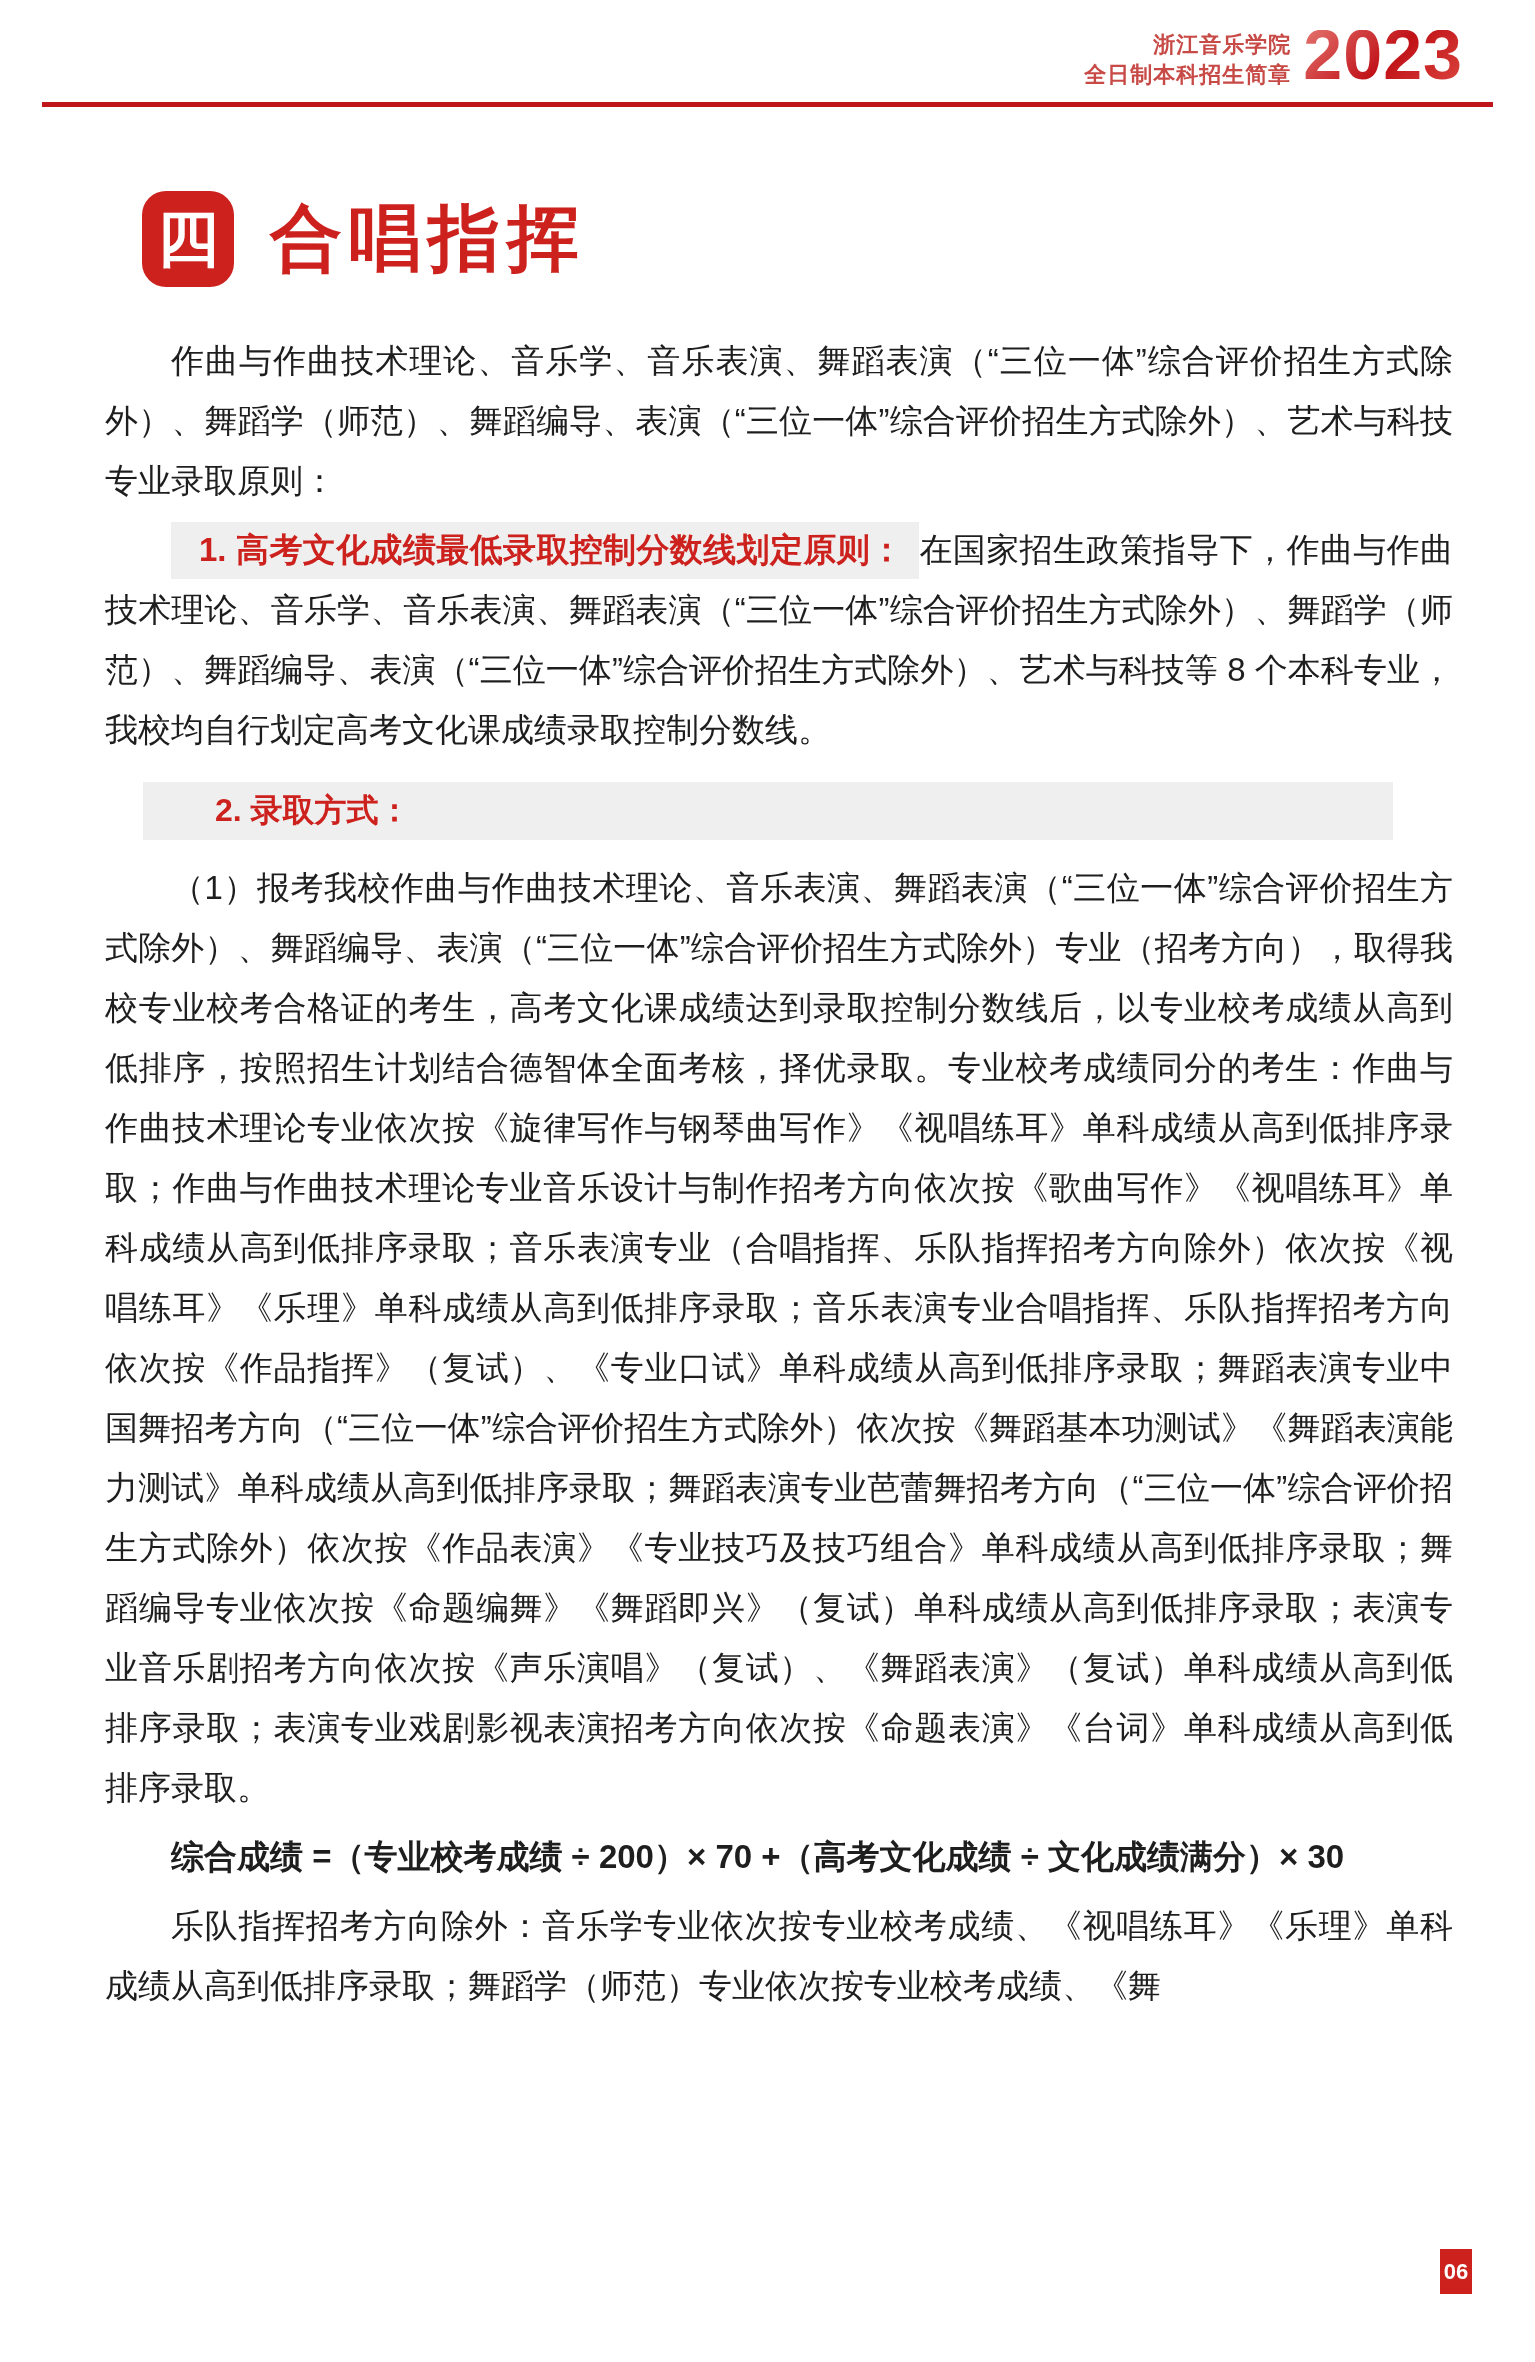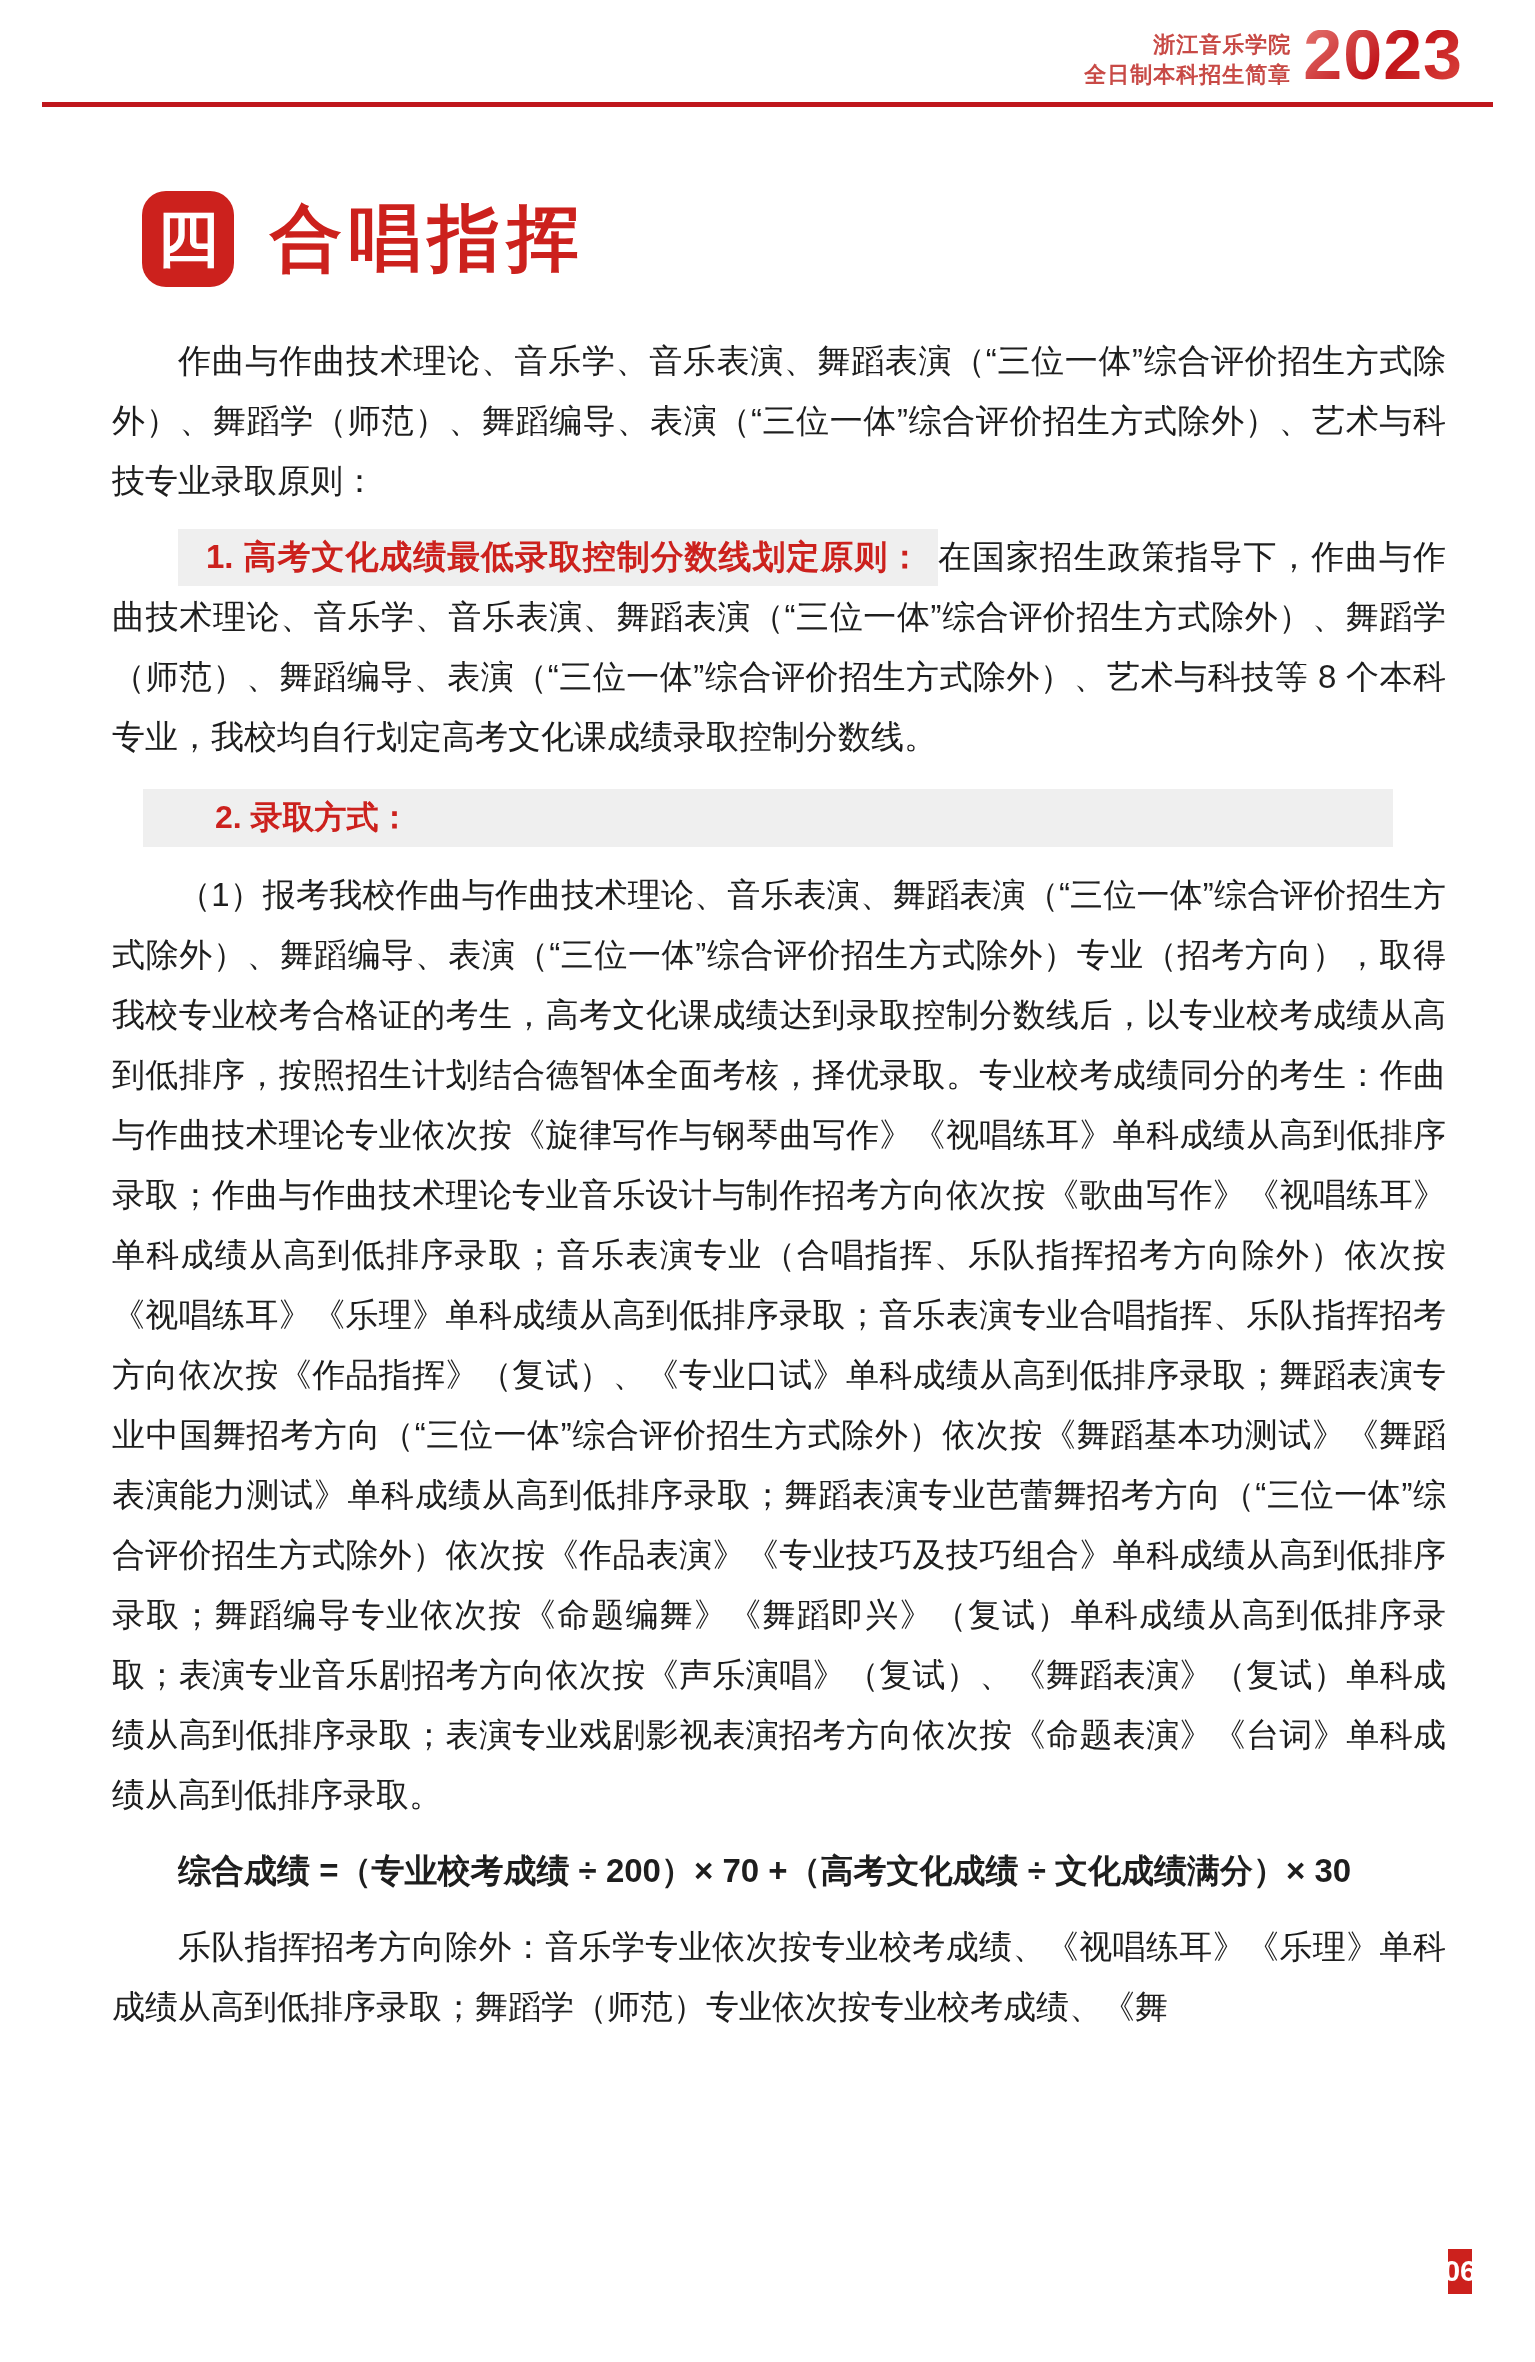--- a/index.html
+++ b/index.html
@@ -44,21 +44,21 @@
   }
   .section-title h1 {
     margin:0 0 0 36px;
     font-family:"DejaVu Serif","Liberation Serif",serif;
     font-size:72px; font-weight:900;
     color:var(--accent,#d0231c);
     letter-spacing:7px; white-space:nowrap;
   }
 
   p.body {
-    margin:16px;
+    margin:9px;
     font-size:33px; line-height:60px;
     text-align:justify; text-indent:2em;
   }
   p.body.gap-top { margin-top:8px; }
 
   .hl {
     background:var(--highlight,#efefef);
     color:var(--accent,#d0231c);
     font-weight:bold;
     padding:9px 16px 11px 28px;
@@ -68,23 +68,23 @@
     background:var(--highlight,#efefef);
     color:var(--accent,#d0231c);
     font-weight:bold; font-size:32px; line-height:34px;
     padding:11px 0 13px 72px;
   }
   .bold { font-weight:bold; }
   .formula { font-weight:bold; }
 
   .pagenum {
     position:absolute; right:63px; bottom:68px;
-    width:24px; height:45px;
+    width:32px; height:45px;
     background:var(--accent,#c9232a); color:#ffffff;
-    font-size:29px; font-weight:bold;
+    font-size:22px; font-weight:bold;
     display:flex; align-items:center; justify-content:center;
   }
 </style>
 </head>
 <body>
 
 <div class="page">
 
   <header>
     <div class="masthead">

